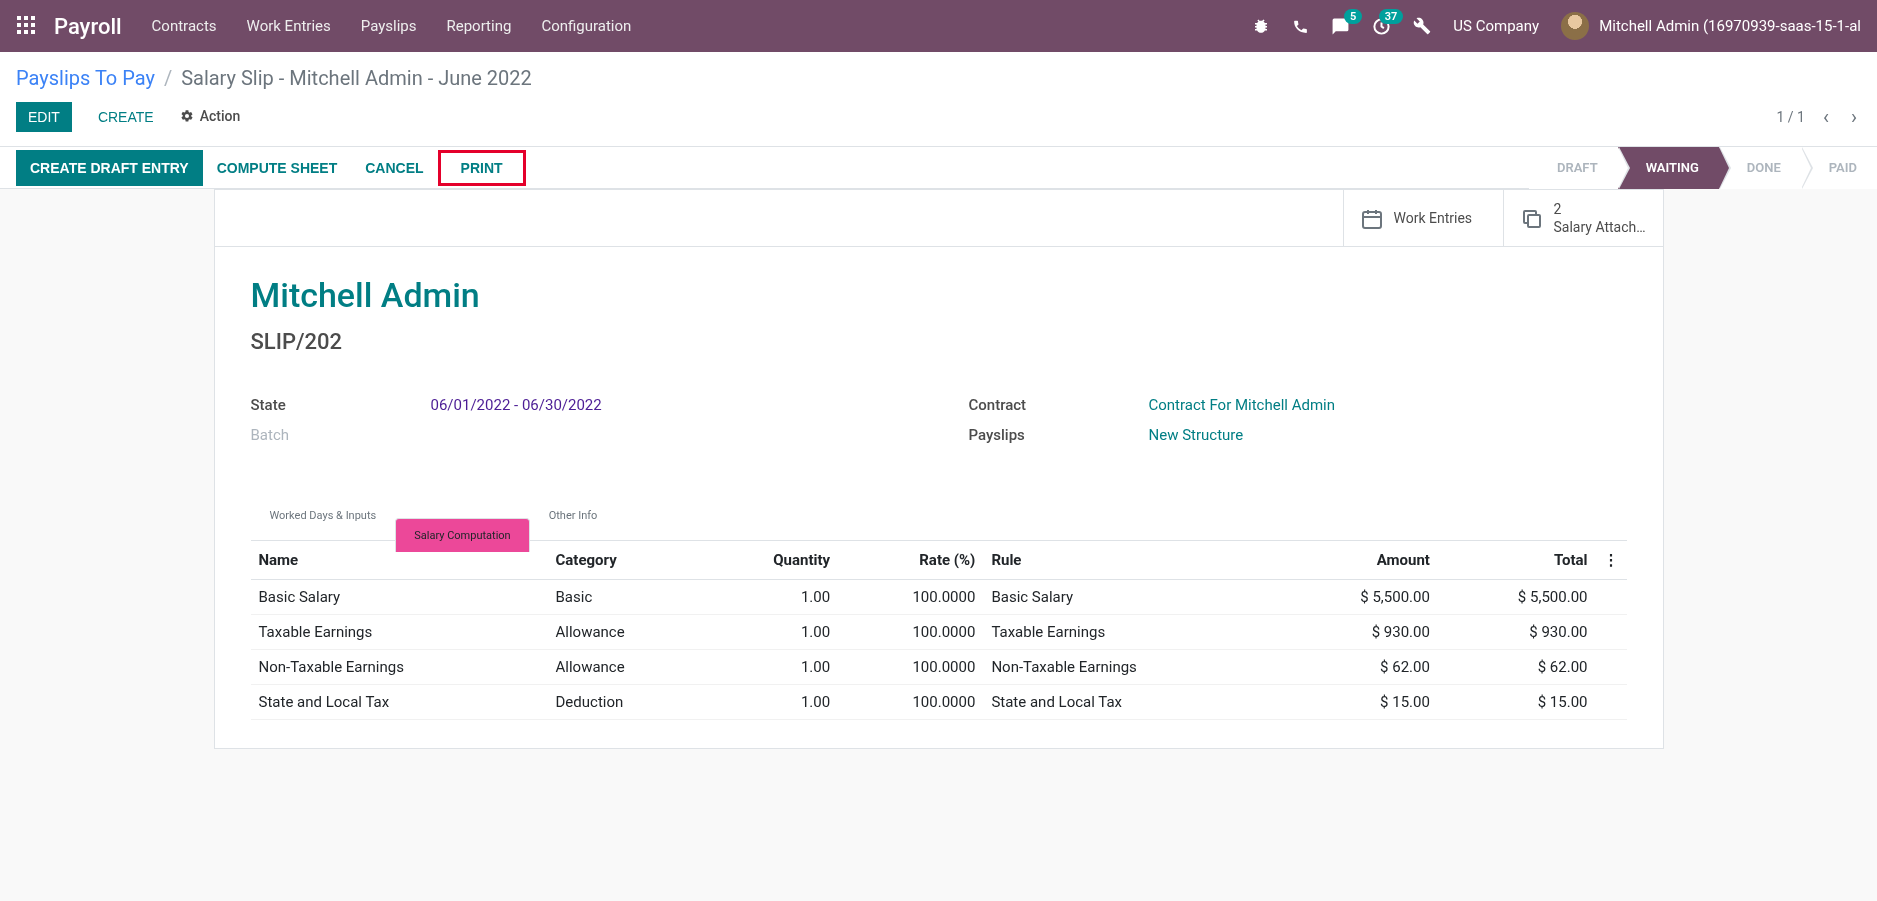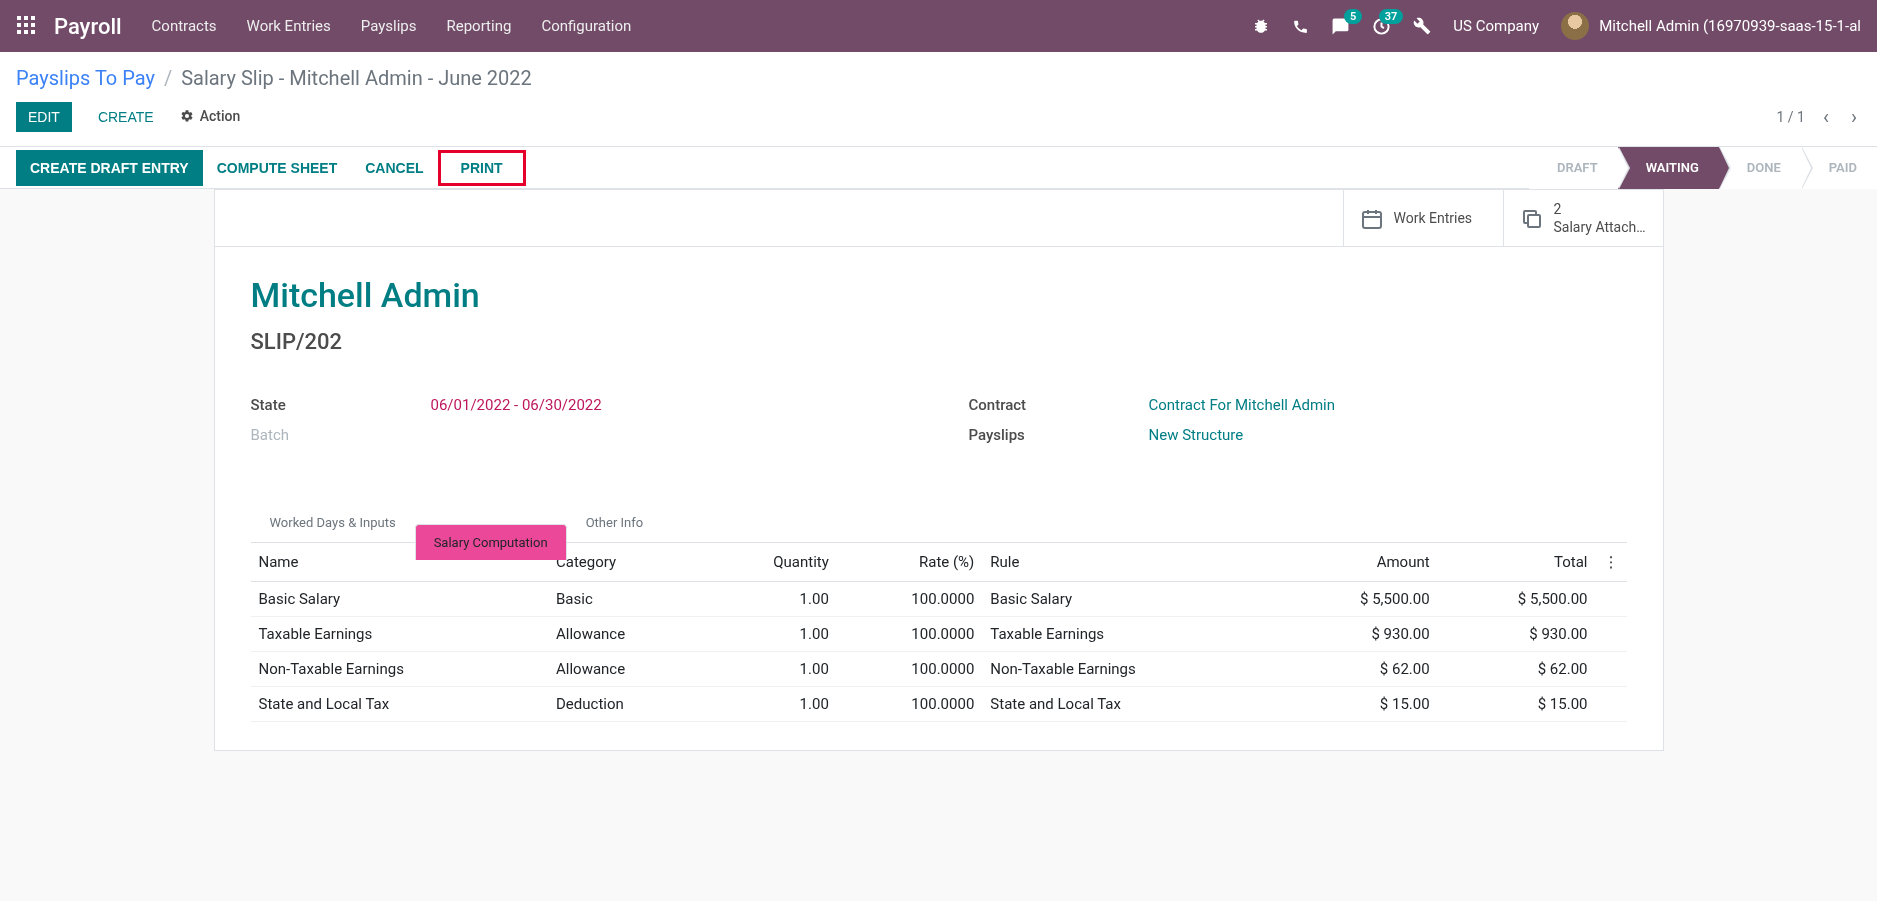--- a/index.html
+++ b/index.html
@@ -59,31 +59,31 @@
 
   .sheet-body { padding: 28px 36px;}
   .rec-title { font-size: 34px; font-weight:500; color:#017E84; margin-bottom: 14px;}
   .rec-sub { font-size: 22px; color:#4c4c4c; margin-bottom: 36px; font-weight: 500;}
 
   .two-col { display:flex; gap: 60px;}
   .col { flex:1;}
   .field-row { display:flex; padding: 6px 0; font-size:15px;}
   .field-row .label { width: 180px; color:#4c4c4c; font-weight:500;}
   .field-row .label.muted { color:#adb5bd; font-weight:400;}
-  .field-row .value { color:#be185d;}
+  .field-row .value { color:#4c1d95;}
   .field-row .value.link { color:#017E84;}
 
   
   .tabs { display:flex; margin-top: 36px; border-bottom: 1px solid #dee2e6; padding-left: 0; }
-  .tab { padding: 10px 18px; font-size: 13px; color:#6c757d; border:1px solid transparent; border-bottom:none; position:relative; top:18px; cursor:pointer;}
+  .tab { padding: 10px 18px; font-size: 11px; color:#6c757d; border:1px solid transparent; border-bottom:none; position:relative; top:12px; cursor:pointer;}
   .tab.active { color:#212529; border-color:#dee2e6; background:#ec4899; border-radius: 4px 4px 0 0; margin-top: 20px;}
 
   
   table.list { width:100%; border-collapse: collapse; font-size:15px;}
-  table.list th { text-align:left; font-weight:400; padding: 10px 8px; border-bottom:1px solid #dee2e6; color:#212529;}
+  table.list th { text-align:left; font-weight:700; padding: 10px 8px; border-bottom:1px solid #dee2e6; color:#212529;}
   table.list th.num, table.list td.num { text-align:right;}
   table.list td { padding: 8px 8px; border-bottom: 1px solid #f1f1f1;}
   .kebab { color:#6c757d; text-align:center; width:22px;}
 
   svg { vertical-align: middle; }
 </style>
 </head>
 <body>
 
 <div class="navbar">

